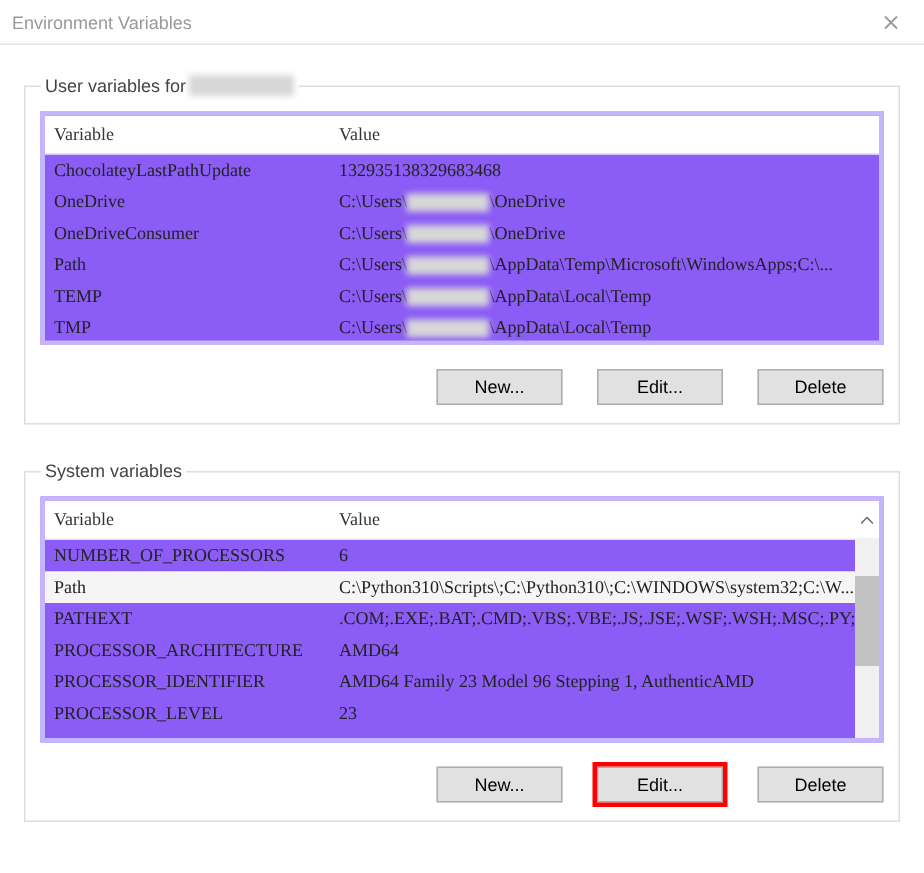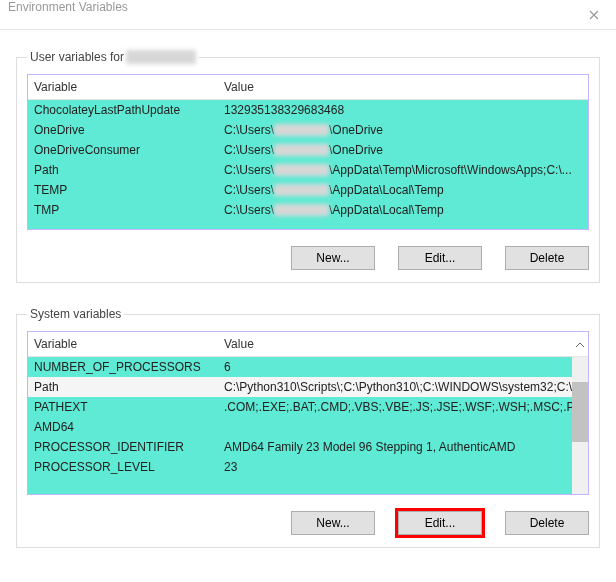--- a/index.html
+++ b/index.html
@@ -9,21 +9,21 @@
     font-size: 12px;
     background: #fff;
     color: #000;
     width: 616px;
     height: 582px;
     overflow: hidden;
   }
   .titlebar {
     height: 30px;
     display: flex;
-    align-items: flex-start;
+    align-items: center;
     justify-content: space-between;
     padding: 0 0 0 8px;
     border-bottom: 1px solid #e5e5e5;
     color: #999;
     font-size: 12px;
   }
   .titlebar .close {
     width: 45px;
     height: 30px;
     display: flex;
@@ -51,25 +51,26 @@
   .blur {
     display: inline-block;
     width: 70px;
     height: 14px;
     background: #d7d7d7;
     filter: blur(2px);
     vertical-align: middle;
   }
   .blur.sm { width: 55px; height: 12px; }
   .table-wrap {
-    border: 1px solid #c4b5fd;
-    background: #5eead4;
+    border: 3px solid #c4b5fd;
+    background: #8b5cf6;
     height: 156px;
     position: relative;
     overflow: hidden;
+    font-family: Liberation Serif, serif;
   }
   .table-wrap.sys { height: 164px; }
   .vh {
     display: grid;
     grid-template-columns: 190px 1fr 16px;
     font-size: 12px;
   }
   .vh .hcell {
     background: #fff;
     padding: 5px 6px;
@@ -248,20 +249,21 @@
           </div>
           <div class="row selected">
             <div class="cell">Path</div>
             <div class="cell">C:\Python310\Scripts\;C:\Python310\;C:\WINDOWS\system32;C:\W...</div>
           </div>
           <div class="row">
             <div class="cell">PATHEXT</div>
             <div class="cell">.COM;.EXE;.BAT;.CMD;.VBS;.VBE;.JS;.JSE;.WSF;.WSH;.MSC;.PY;.PYW</div>
           </div>
           <div class="row">
+            <div class="cell">PROCESSOR_ARCHITECTURE</div>
             <div class="cell">AMD64</div>
           </div>
           <div class="row">
             <div class="cell">PROCESSOR_IDENTIFIER</div>
             <div class="cell">AMD64 Family 23 Model 96 Stepping 1, AuthenticAMD</div>
           </div>
           <div class="row">
             <div class="cell">PROCESSOR_LEVEL</div>
             <div class="cell">23</div>
           </div>

